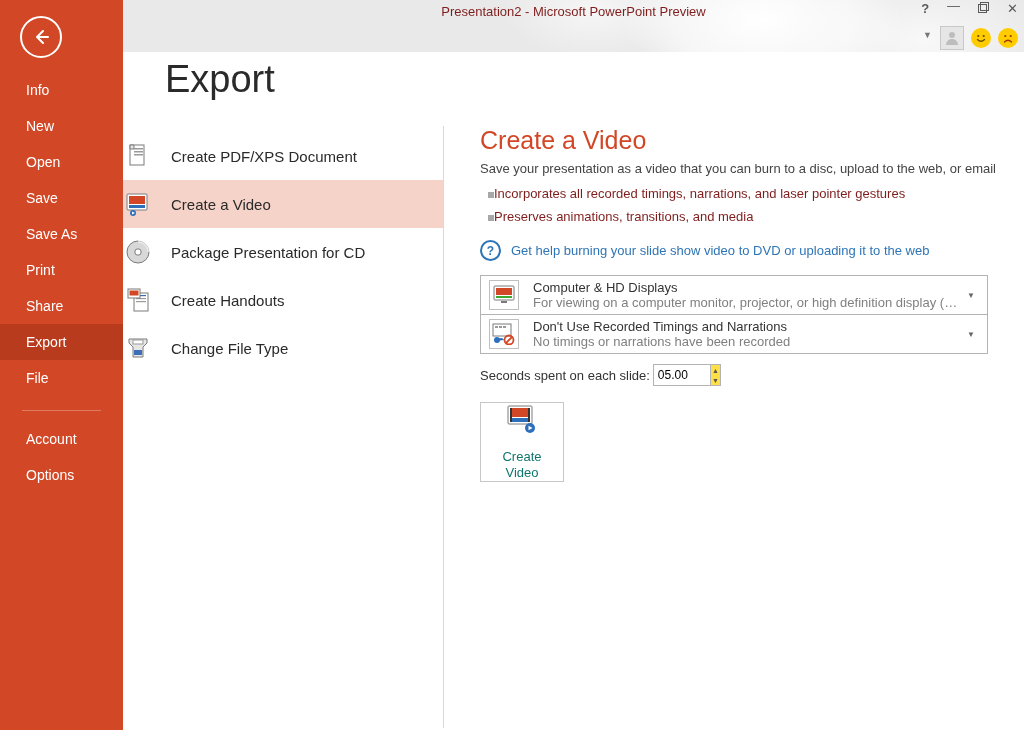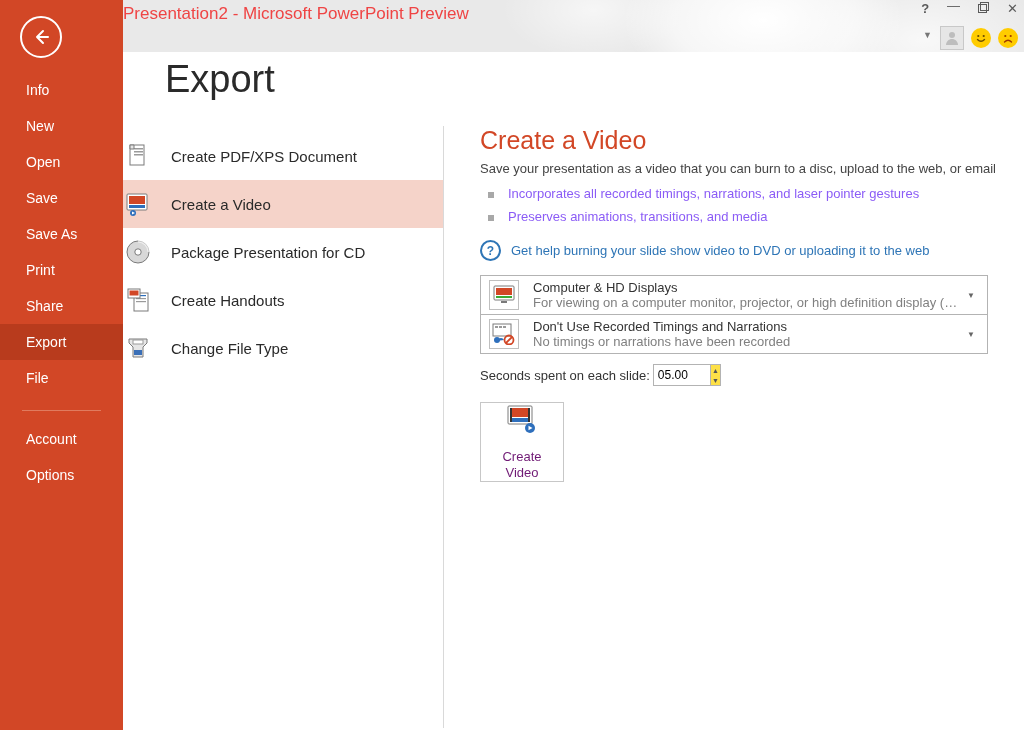--- a/index.html
+++ b/index.html
@@ -72,23 +72,23 @@
     background:
       radial-gradient(ellipse 200px 110px at 640px 20px, #fff 0%, rgba(255,255,255,0.6) 45%, rgba(255,255,255,0) 70%),
       radial-gradient(ellipse 180px 90px at 800px 40px, rgba(255,255,255,0.7) 0%, rgba(255,255,255,0) 70%),
       radial-gradient(ellipse 130px 70px at 470px 10px, rgba(255,255,255,0.6) 0%, rgba(255,255,255,0) 70%),
       linear-gradient(#e9e9e9, #e9e9e9);
   }
   .title-text {
     position: absolute;
     top: 4px;
     width: 100%;
-    text-align: left;
-    font-size: 17px;
-    color: #ef4444;
+    text-align: center;
+    font-size: 13px;
+    color: #7f1d1d;
   }
   .win-controls {
     position: absolute;
     top: 2px;
     right: 6px;
     display: flex;
     gap: 18px;
     color: #5a5a5a;
     font-size: 13px;
   }
@@ -196,25 +196,24 @@
     margin: 0 0 6px 0;
   }
   .detail-desc {
     font-size: 13px;
     color: #444;
     margin-bottom: 6px;
   }
   .bullet-row {
     display: flex;
     align-items: flex-start;
-    gap: 14px;
     padding-left: 8px;
     margin: 4px 0;
     font-size: 13px;
-    color: #8b5cf6;
+    color: #7f1d1d;
   }
   .bullet-row .sq {
     width: 6px;
     height: 6px;
     background: #a8a8a8;
     margin-top: 6px;
     flex: 0 0 auto;
   }
   .help-row {
     display: flex;
@@ -313,21 +312,21 @@
     height: 78px;
     border: 1px solid #c7c7c7;
     background:#fff;
     display:flex;
     flex-direction:column;
     align-items:center;
     justify-content:center;
     gap:15px;
     cursor:pointer;
     font-size:13px;
-    color:#701a75;
+    color:#0f766e;
   }
   .create-video-btn .cv-icon {
     width: 32px;
     height: 30px;
   }
   .create-video-btn .cv-label {
     text-align:center;
     line-height:1.2;
   }
 </style>

